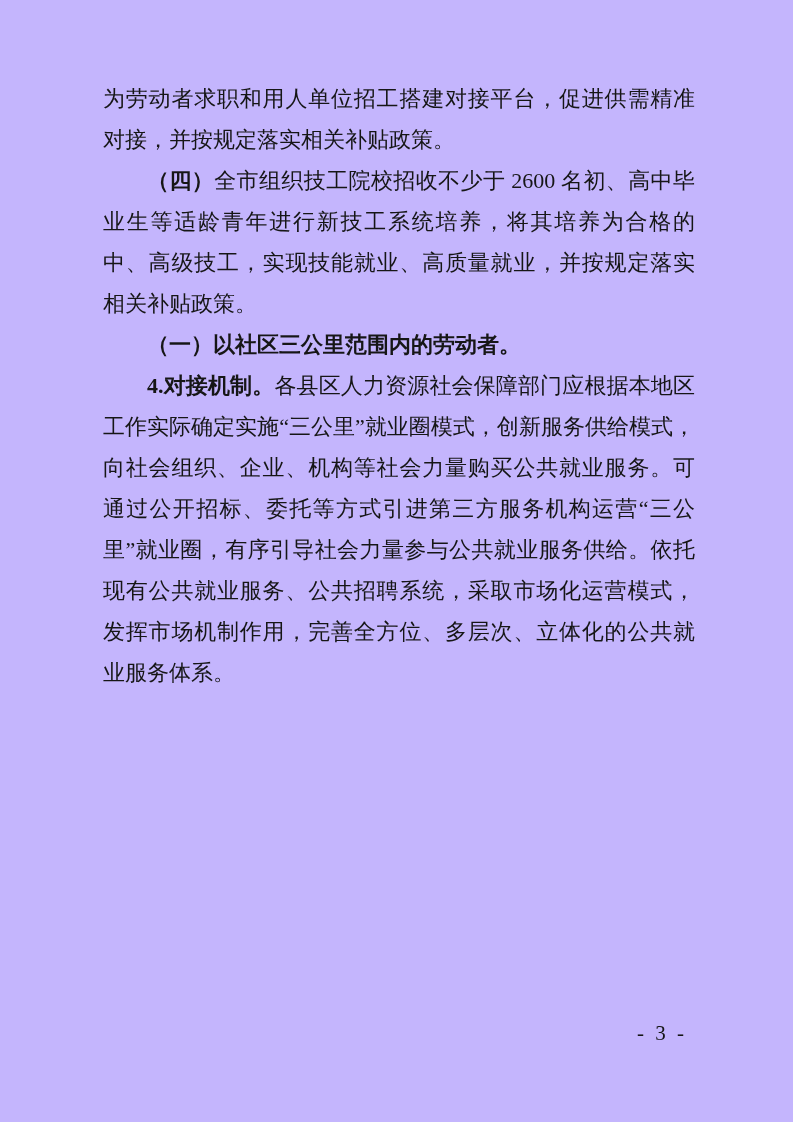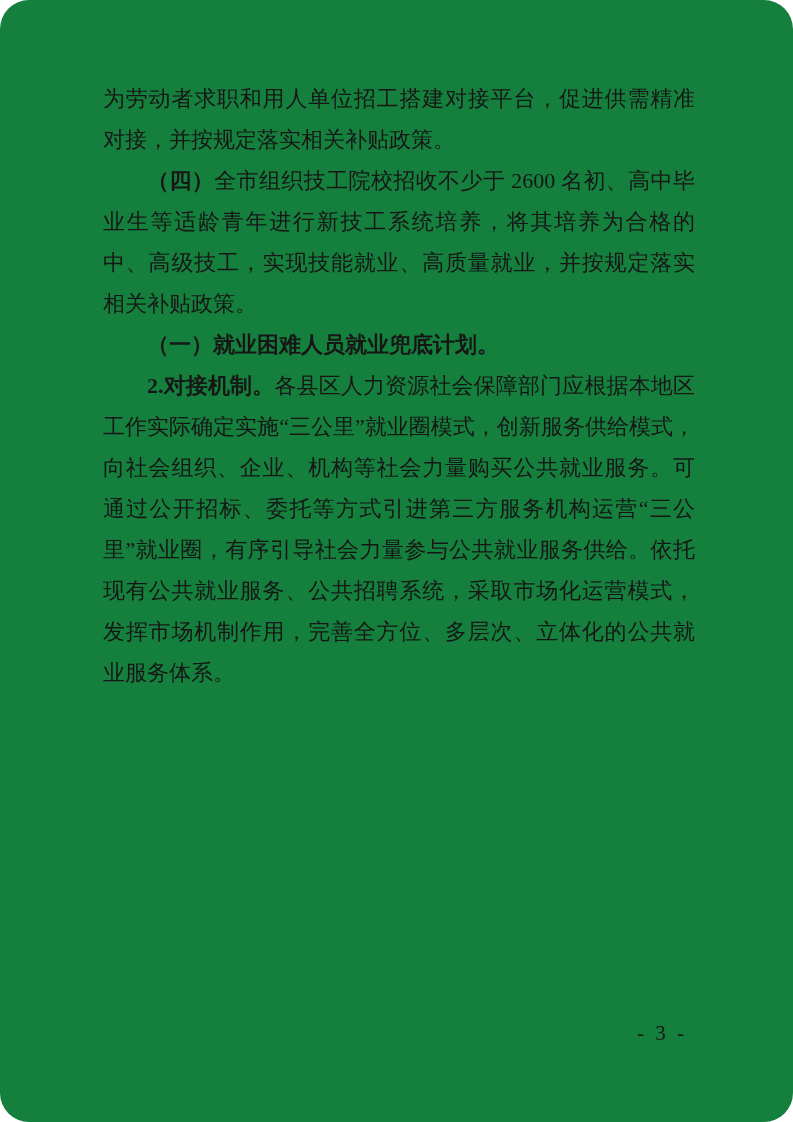--- a/index.html
+++ b/index.html
@@ -4,25 +4,24 @@
 <style>
   html, body {
     margin: 0;
     padding: 0;
     background: #ffffff;
   }
   .page {
     position: relative;
     width: 793px;
     height: 1122px;
-    background: #15803d;
+    background: #c4b5fd;
     color: #161616;
     font-family: "Liberation Serif", serif;
     overflow: hidden;
-    border-radius: 29px;
   }
   .content {
     position: absolute;
     left: 103px;
     top: 78px;
     width: 592px;
   }
   .para {
     margin: 0;
     font-size: 22px;
@@ -52,21 +51,21 @@
 <body>
 
 <div class="page">
   <main class="content">
 
     <p class="para continuation"><span class="lead"></span><span>为劳动者求职和用人单位招工搭建对接平台，促进供需精准对接，并按规定落实相关补贴政策。</span></p>
 
     <p class="para"><span class="lead">（四）</span><span>全市组织技工院校招收不少于 2600 名初、高中毕业生等适龄青年进行新技工系统培养，将其培养为合格的中、高级技工，实现技能就业、高质量就业，并按规定落实相关补贴政策。</span></p>
 
 
-    <p class="para"><span class="lead">（一）就业困难人员就业兜底计划。</span><span></span></p>
+    <p class="para"><span class="lead">（一）以社区三公里范围内的劳动者。</span><span></span></p>
 
 
-    <p class="para"><span class="lead">2.对接机制。</span><span>各县区人力资源社会保障部门应根据本地区工作实际确定实施“三公里”就业圈模式，创新服务供给模式，向社会组织、企业、机构等社会力量购买公共就业服务。可通过公开招标、委托等方式引进第三方服务机构运营“三公里”就业圈，有序引导社会力量参与公共就业服务供给。依托现有公共就业服务、公共招聘系统，采取市场化运营模式，发挥市场机制作用，完善全方位、多层次、立体化的公共就业服务体系。</span></p>
+    <p class="para"><span class="lead">4.对接机制。</span><span>各县区人力资源社会保障部门应根据本地区工作实际确定实施“三公里”就业圈模式，创新服务供给模式，向社会组织、企业、机构等社会力量购买公共就业服务。可通过公开招标、委托等方式引进第三方服务机构运营“三公里”就业圈，有序引导社会力量参与公共就业服务供给。依托现有公共就业服务、公共招聘系统，采取市场化运营模式，发挥市场机制作用，完善全方位、多层次、立体化的公共就业服务体系。</span></p>
 
   </main>
 
   <div class="page-number">- 3 -</div>
 </div>
 
 </body></html>

